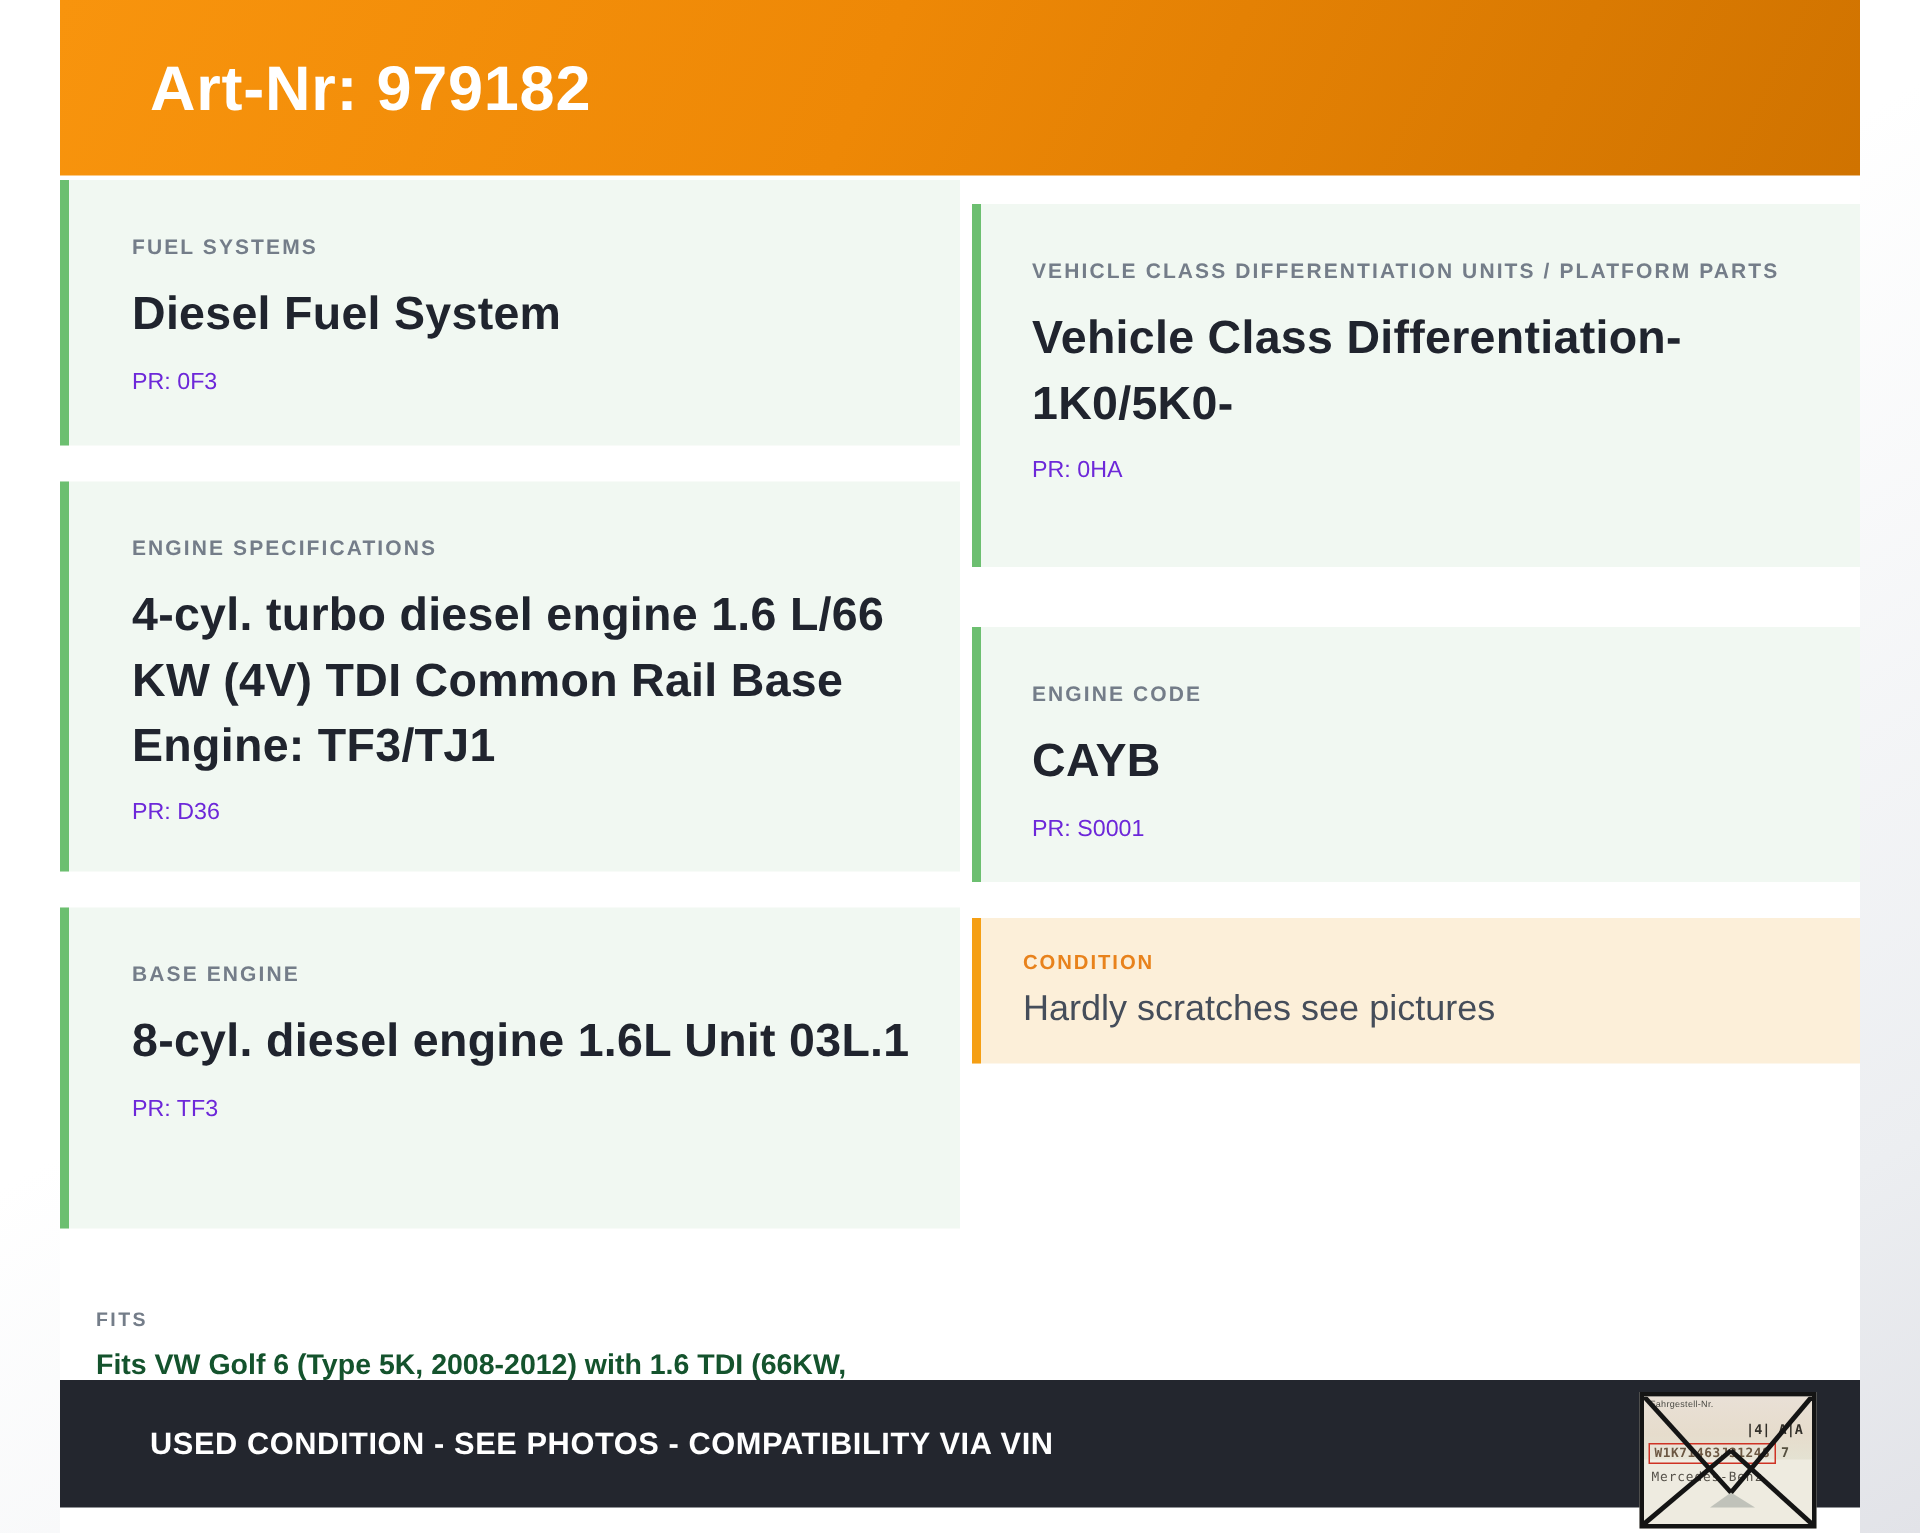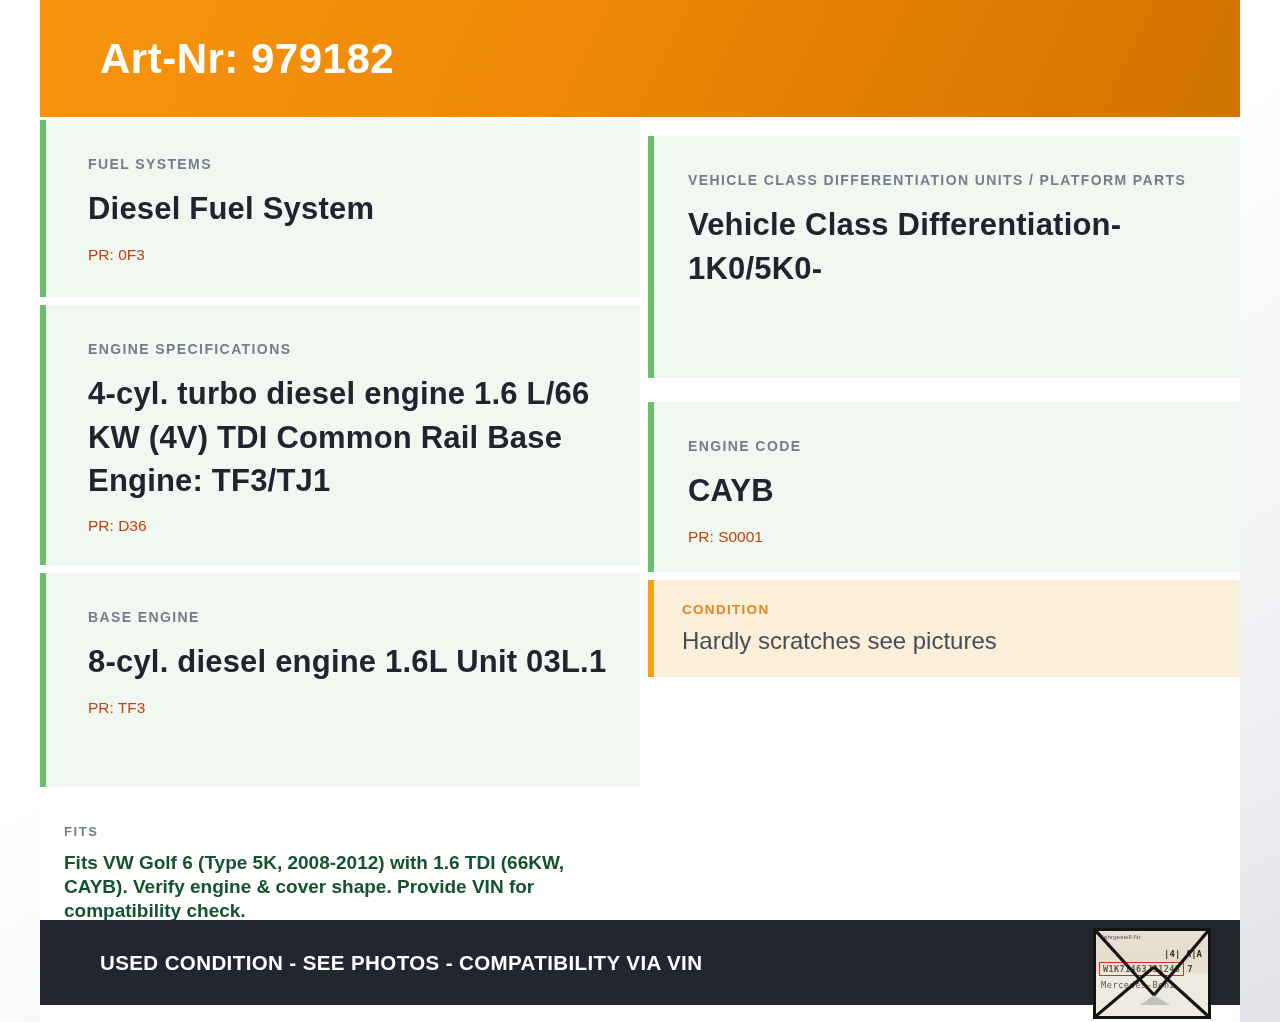--- a/index.html
+++ b/index.html
@@ -17,40 +17,40 @@
   .banner {
     height:117px;
     background:linear-gradient(115deg, #f8940d 0%, #ee8806 45%, #d07300 100%);
     display:flex; align-items:center; padding-left:60px;
   }
   .banner h1 {
     color:#ffffff; font-size:42px; font-weight:700; letter-spacing:0.5px;
   }
   
   .columns { display:flex; gap:8px; margin-top:3px; }
-  .col { display:flex; flex-direction:column; gap:8px; }
+  .col { display:flex; flex-direction:column; gap:24px; }
   .col-left { width:600px; }
   .col-right { width:592px; }
   
   .card {
     background:#f1f8f2; border-left:6px solid #6cbf70;
     padding:34px 30px 26px 42px;
   }
   .col-right .card { padding-left:34px;margin-top:16px; }
   .card-label {
     font-size:14px; font-weight:700; letter-spacing:1.4px;
     color:#747d89; text-transform:uppercase; line-height:1.45;
     margin-bottom:13px;
   }
   .card-title {
     font-size:31px; font-weight:700; color:#20242e; line-height:1.4;
     letter-spacing:0.2px;
   }
   .card-pr {
-    font-size:15.5px; font-weight:500; color:#c2410c; margin-top:15px;
+    font-size:15.5px; font-weight:500; color:#6d28d9; margin-top:15px;
   }
   .h-l1 { min-height:177px; }
   .h-l2 { min-height:260px; }
   .h-l3 { min-height:214px; }
   .h-r1 { min-height:242px; }
   .h-r2 { min-height:170px; }
   
   .fits-card { background:#ffffff; padding:28px 30px 24px 24px; min-height:136px; }
   .fits-card .card-label { margin-bottom:9px; letter-spacing:1.6px; font-size:13px; }
   .fits-text {
@@ -150,20 +150,21 @@
           <div class="fits-text">Fits VW Golf 6 (Type 5K, 2008-2012) with 1.6 TDI (66KW, CAYB). Verify engine &amp; cover shape. Provide VIN for compatibility check.</div>
         </div>
 
       </div>
 
       <div class="col col-right">
 
         <div class="card h-r1">
           <div class="card-label">VEHICLE CLASS DIFFERENTIATION UNITS / PLATFORM PARTS</div>
           <div class="card-title">Vehicle Class Differentiation-1K0/5K0-</div>
+          <div class="card-pr">PR: 0HA</div>
         </div>
 
         <div class="card h-r2">
           <div class="card-label">ENGINE CODE</div>
           <div class="card-title">CAYB</div>
           <div class="card-pr">PR: S0001</div>
         </div>
 
         <div class="condition-card">
           <div class="condition-label">CONDITION</div>

